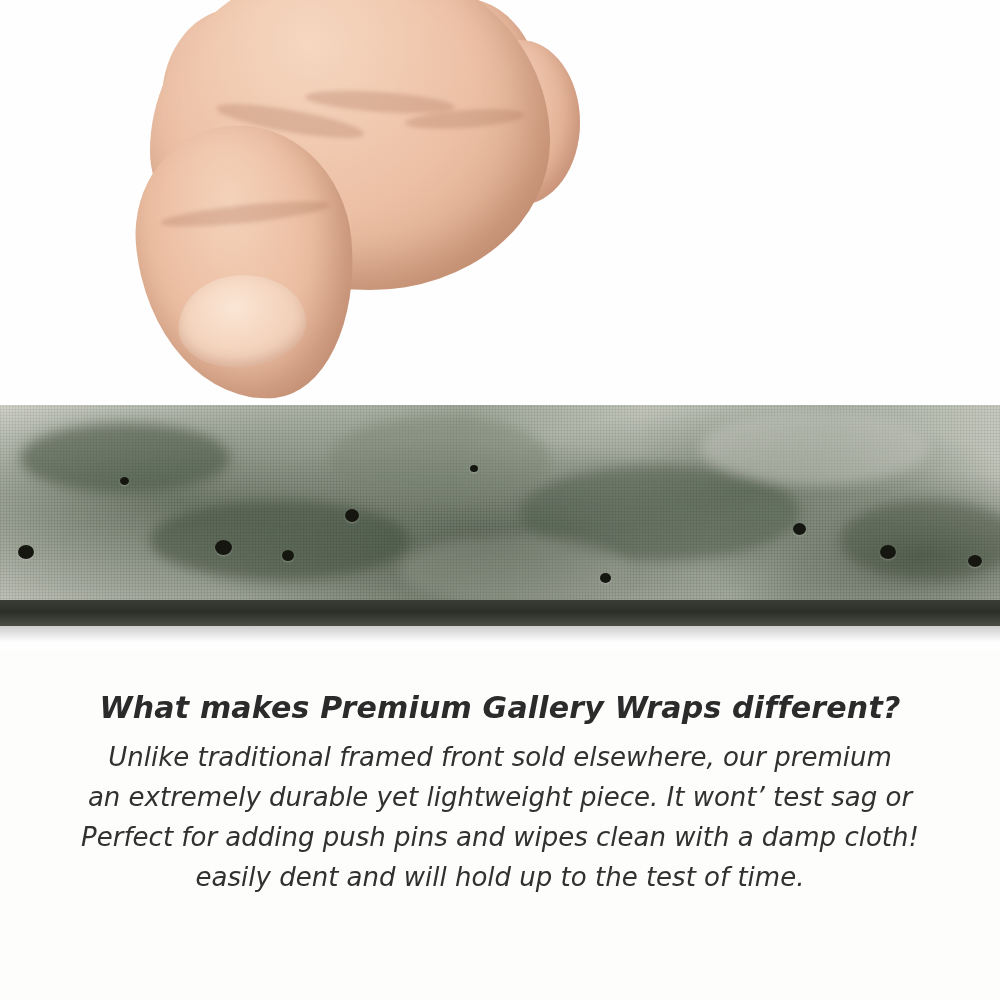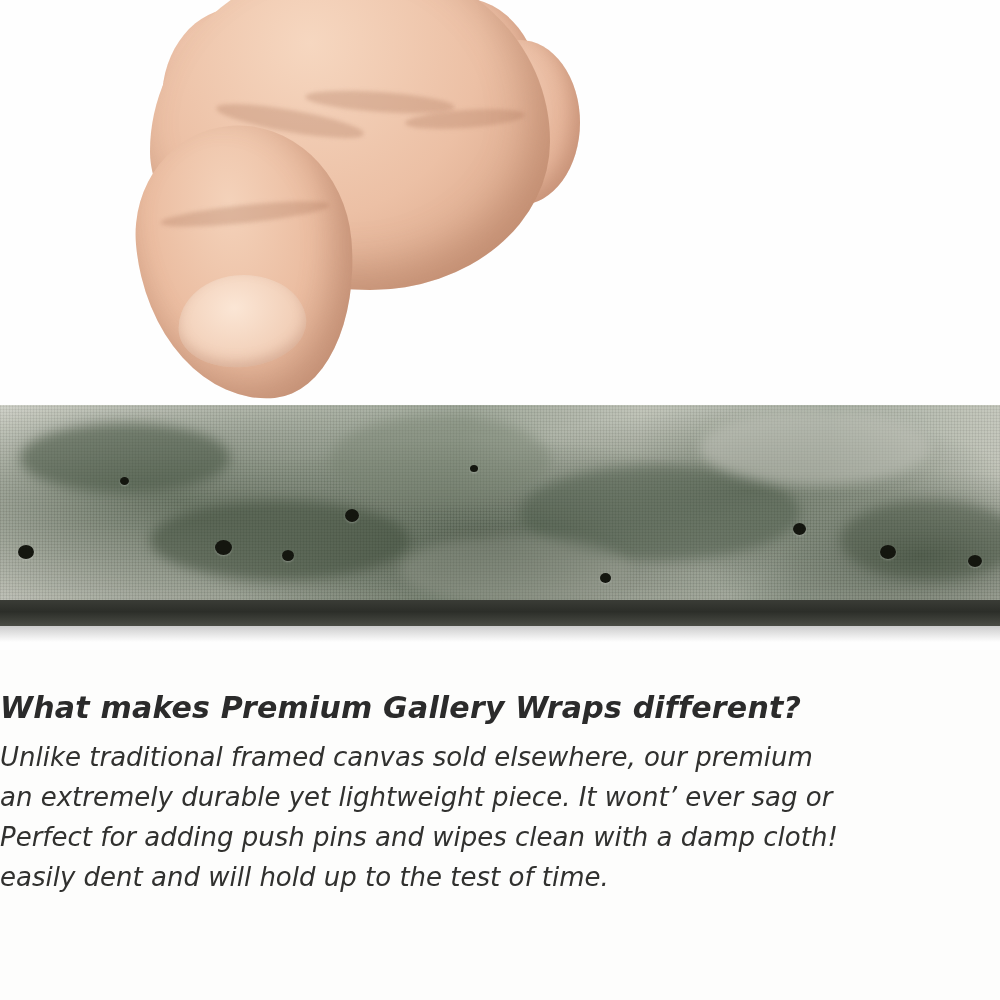--- a/index.html
+++ b/index.html
@@ -128,21 +128,21 @@
     height: 16px;
     background: linear-gradient(180deg, rgba(90,90,90,0.30) 0%, rgba(255,255,255,0) 100%);
   }
 
   
   .caption {
     position: absolute;
     left: 0;
     top: 690px;
     width: 1000px;
-    text-align: left;
+    text-align: center;
     color: #2b2b2b;
     font-family: "DejaVu Sans", sans-serif;
     font-style: italic;
   }
   .caption-title {
     font-size: 30px;
     font-weight: 700;
     letter-spacing: 0.2px;
     margin-bottom: 12px;
   }
@@ -194,19 +194,19 @@
       <div class="strip-hole" style="left:120px; top:72px;  width:9px;  height:8px;"></div>
       <div class="strip-hole" style="left:470px; top:60px;  width:8px;  height:7px;"></div>
     </div>
 
     <div class="strip-bottom-edge"></div>
     <div class="strip-shadow"></div>
   </div>
 
   <div class="caption">
     <div class="caption-title">What makes Premium Gallery Wraps different?</div>
-    <div class="caption-line">Unlike traditional framed canvas sold elsewhere, our premium</div>
-    <div class="caption-line">an extremely durable yet lightweight piece. It wont’ ever sag or</div>
+    <div class="caption-line">Unlike traditional framed front sold elsewhere, our premium</div>
+    <div class="caption-line">an extremely durable yet lightweight piece. It wont’ test sag or</div>
     <div class="caption-line">Perfect for adding push pins and wipes clean with a damp cloth!</div>
     <div class="caption-line">easily dent and will hold up to the test of time.</div>
   </div>
 
 </div>
 
 </body></html>

